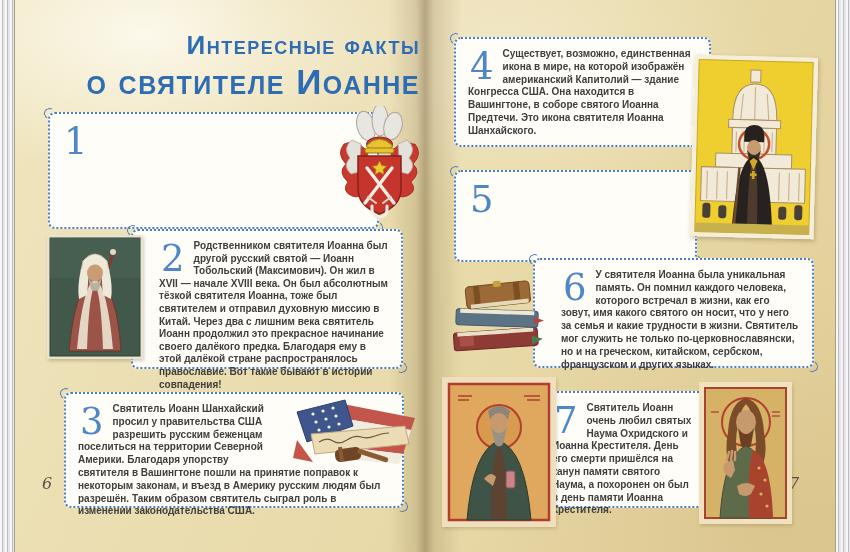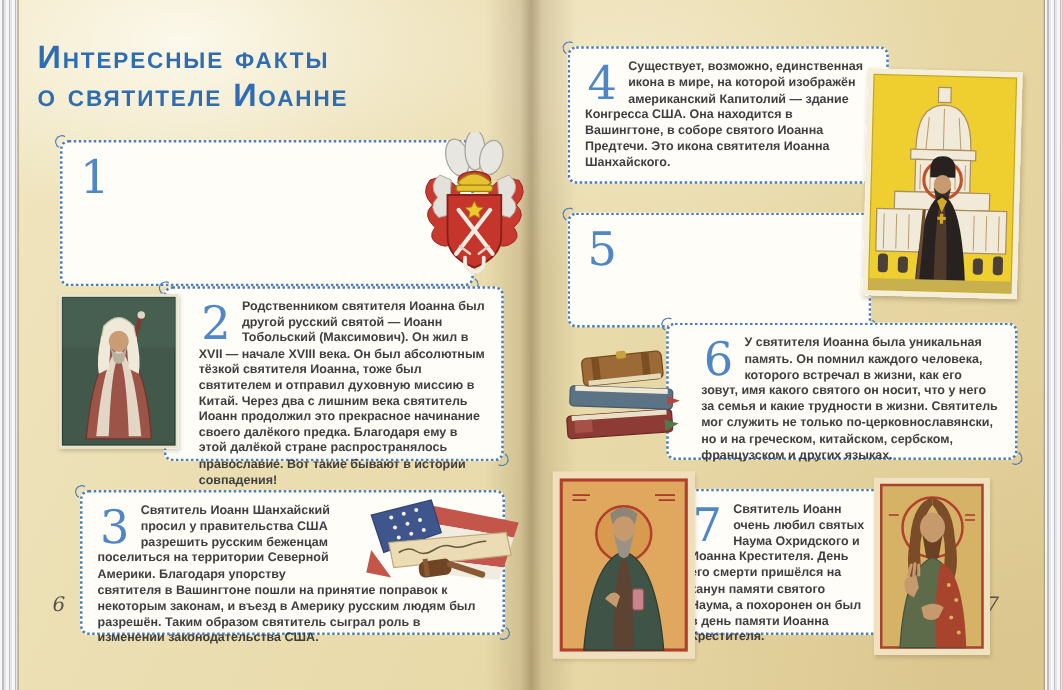--- a/index.html
+++ b/index.html
@@ -11,24 +11,24 @@
       radial-gradient(ellipse 480px 300px at 60% 10%, rgba(250,244,224,.5), rgba(250,244,224,0) 55%),
       radial-gradient(ellipse 520px 420px at 90% 96%, rgba(190,160,100,.22), rgba(190,160,100,0) 60%),
       linear-gradient(115deg,#f0e6c0 0%,#ebdeb2 30%,#e8daa9 55%,#e5d4a0 80%,#e1cd96 100%);
   }
   .edge{position:absolute;top:0;bottom:0;width:14px;z-index:6;
     background:repeating-linear-gradient(90deg,#f7f7f8 0 2px,#bdbcc2 2px 3px,#e6e6e9 3px 5px);}
   .edge-left{left:0;border-right:1px solid #a9a089;}
   .edge-right{right:0;border-left:1px solid #a9a089;}
   .spine{position:absolute;top:0;bottom:0;left:388px;width:74px;z-index:1;
     background:linear-gradient(90deg,rgba(110,85,45,0) 0%,rgba(105,80,42,.18) 38%,rgba(90,66,32,.38) 50%,rgba(105,80,42,.18) 62%,rgba(110,85,45,0) 100%);}
-  .title{position:absolute;left:30px;top:30px;width:390px;text-align:left;z-index:2;
+  .title{position:absolute;left:30px;top:30px;width:390px;text-align:right;z-index:2;
     color:#2e6cb3;font-weight:bold;font-variant:small-caps;letter-spacing:1.5px;line-height:1.18;}
   .title .t1{font-size:26px;}
-  .title .t2{font-size:26px;}
+  .title .t2{font-size:35px;}
   .card{position:absolute;z-index:2;background:#fffdf8;border:2px dotted #4a7dbd;border-radius:7px;
     box-sizing:border-box;padding:9px 12px 6px 12px;}
   .card::before,.card::after{content:"";position:absolute;width:9px;height:9px;border-radius:50%;
     border:1.5px solid #4a7dbd;border-color:#4a7dbd transparent transparent #4a7dbd;}
   .card::before{top:-6px;left:-6px;transform:rotate(-15deg);}
   .card::after{bottom:-6px;right:-6px;transform:rotate(165deg);}
   .num{float:left;color:#4f86c6;font-family:"DejaVu Serif",serif;font-size:37px;line-height:33px;
     padding:2px 9px 2px 2px;}
   .txt{margin:0;font-size:10px;line-height:12.8px;text-align:left;font-weight:bold;}
   .c1{left:48px;top:112px;width:331px;height:117px;padding-right:42px;}

